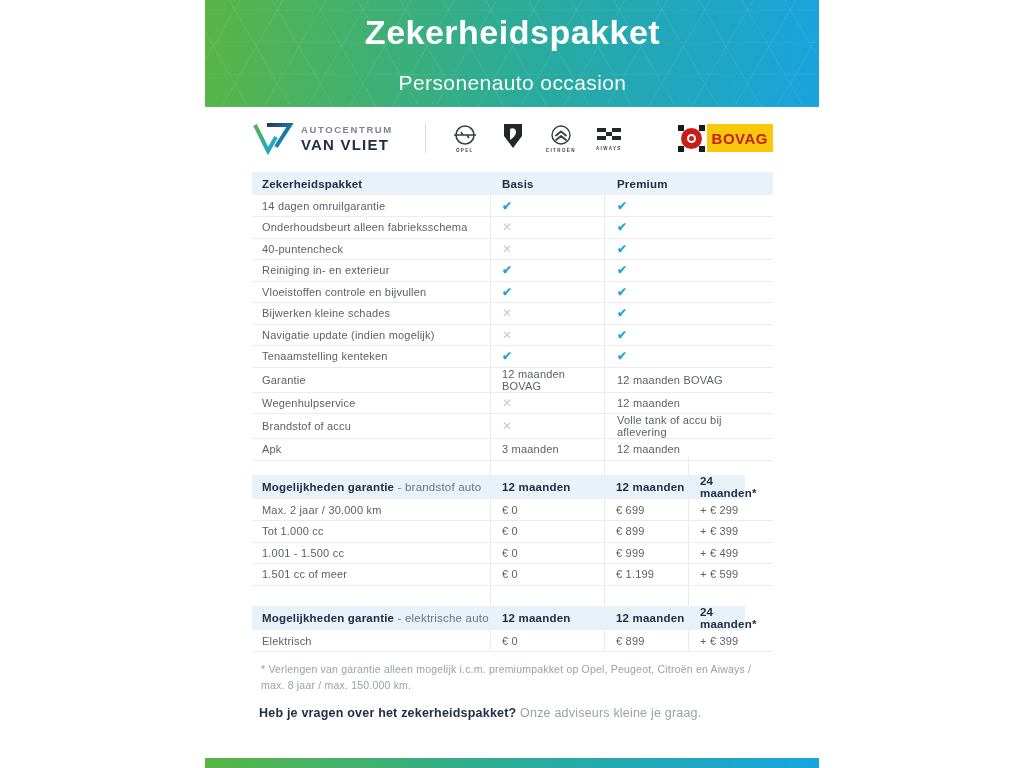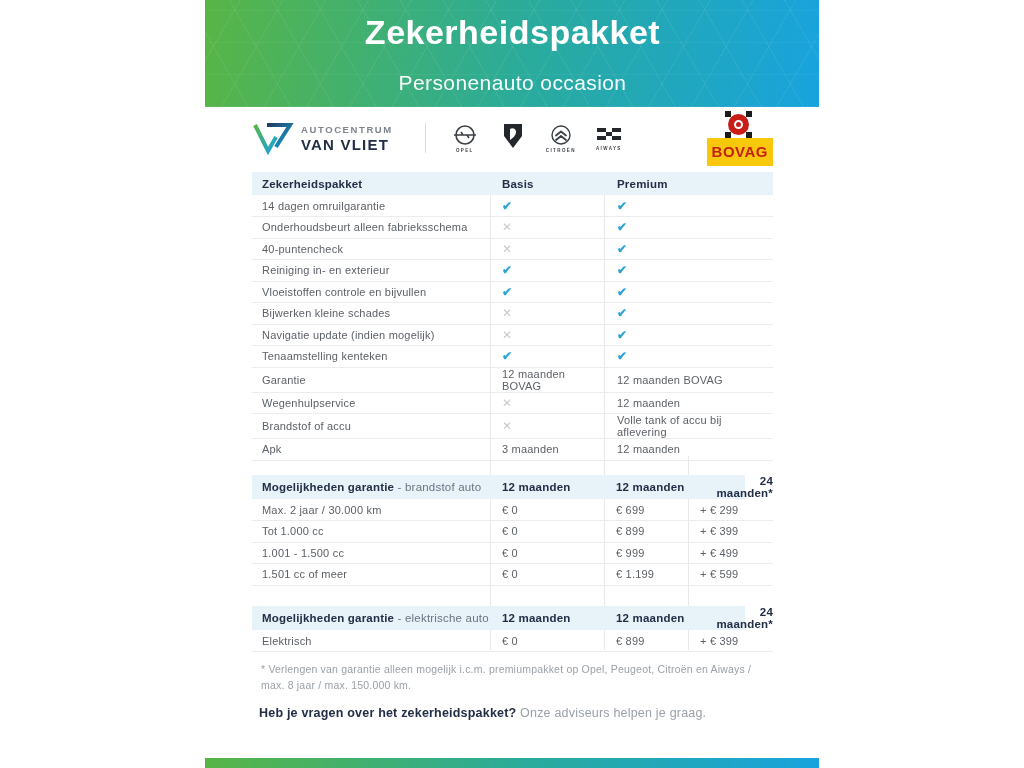--- a/index.html
+++ b/index.html
@@ -28,21 +28,21 @@
 
   
   .logo-row{position:absolute;left:252px;top:114px;width:521px;height:48px;display:flex;align-items:center;}
   .dealer{display:flex;align-items:center;gap:7px;}
   .dealer-text .l1{font-size:9.5px;letter-spacing:1.6px;color:#7d848c;font-weight:600;}
   .dealer-text .l2{font-size:15px;letter-spacing:1.2px;color:var(--navy);font-weight:800;margin-top:1px;}
   .logo-divider{width:1px;height:30px;background:#d9dce0;margin:0 24px 0 32px;}
   .brands{display:flex;align-items:flex-start;gap:18px;}
   .brand{display:flex;flex-direction:column;align-items:center;width:30px;}
   .brand .bl{font-size:4.5px;letter-spacing:1.4px;color:#3a3f44;font-weight:700;margin-top:1px;white-space:nowrap;}
-  .bovag{margin-left:auto;display:flex;align-items:center;flex-direction:column;}
+  .bovag{margin-left:auto;display:flex;align-items:center;}
   .bovag-emblem{position:relative;width:27px;height:27px;background:#fff;}
   .bovag-emblem .corner{position:absolute;width:6px;height:6px;background:#1b1b1b;}
   .c1{left:0;top:0;} .c2{right:0;top:0;} .c3{left:0;bottom:0;} .c4{right:0;bottom:0;}
   .bovag-emblem .disc{position:absolute;left:3px;top:3px;width:21px;height:21px;border-radius:50%;background:#c81e17;}
   .bovag-emblem .hub{position:absolute;left:9px;top:9px;width:9px;height:9px;border-radius:50%;border:2px solid #fff;background:#c81e17;}
   .bovag-plate{height:28px;background:#f9c70c;display:flex;align-items:center;padding:0 5px;margin-left:2px;}
   .bovag-plate span{font-size:15px;font-weight:800;color:#c32014;letter-spacing:.5px;font-stretch:condensed;}
 
   
   .vline{position:absolute;width:1px;background:#e9e9e9;}
@@ -55,21 +55,20 @@
   .tbl th.first{padding-left:10px;}
   .tbl td{height:21.5px;border-bottom:1px solid var(--line);color:var(--body);letter-spacing:.2px;}
   .tbl td.lbl{padding-left:10px;}
   .tbl td.val{padding-left:12px;}
   .t1{top:172px;}
   .t2{top:475px;}
   .t3{top:606px;}
   .t2 th,.t3 th{height:22px;}
   .t2 th:last-child,.t3 th:last-child{
     background:linear-gradient(to right, var(--hdrbg) 0 57px, transparent 57px);
-    text-align:right;
   }
   .hdr-light{font-weight:normal;color:#6b7280;}
   td .check{color:var(--check);font-weight:bold;font-size:12px;}
   td .cross{color:var(--cross);font-size:12px;}
 
   
   .footnote{position:absolute;left:261px;top:661px;width:505px;font-size:10.5px;line-height:1.55;color:var(--muted);letter-spacing:.2px;}
   .question{position:absolute;left:259px;top:706px;font-size:12.5px;letter-spacing:.2px;}
   .question .qb{font-weight:bold;color:var(--navy);}
   .question .qr{color:var(--muted);}
@@ -320,18 +319,18 @@
           <td class="val"><span>€ 0</span></td>
           <td class="val"><span>€ 899</span></td>
           <td class="val"><span>+ € 399</span></td>
         </tr>
       </tbody>
   </table>
 
   <div class="footnote">* Verlengen van garantie alleen mogelijk i.c.m. premiumpakket op Opel, Peugeot, Citroën en Aiways / max. 8 jaar / max. 150.000 km.</div>
 
   <div class="question">
-    <span class="qb">Heb je vragen over het zekerheidspakket?</span><span class="qr"> Onze adviseurs helpen je graag.</span>
+    <span class="qb">Heb je vragen over het zekerheidspakket?</span><span class="qr"> Onze adviseurs kleine je graag.</span>
   </div>
 
   <div class="bottom-bar"></div>
 
 </div>
 
 </body></html>

